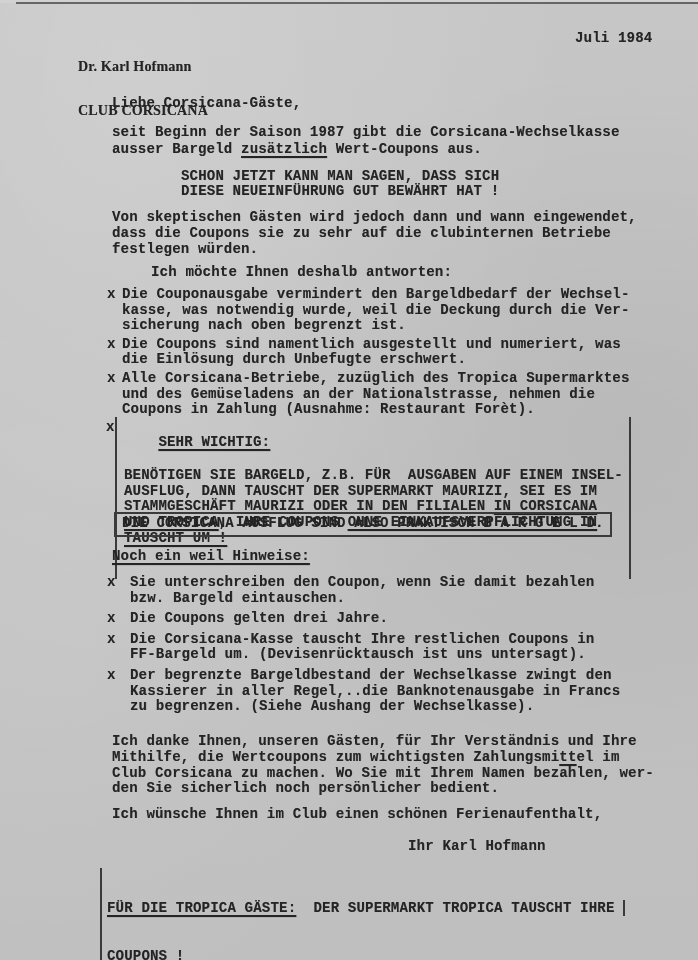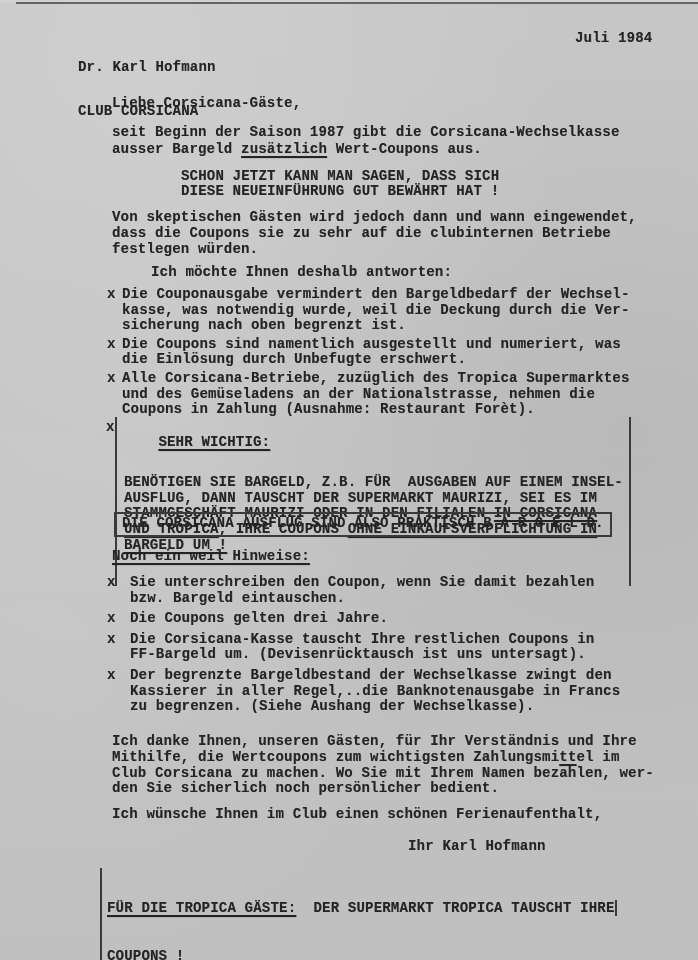--- a/index.html
+++ b/index.html
@@ -20,21 +20,21 @@
     color:#242424;
     text-shadow:.3px .3px 0 rgba(25,25,25,.35);
   }
   .blk{position:absolute;white-space:pre-wrap;line-height:15.6px;}
   .u{text-decoration:underline;text-decoration-thickness:1.5px;text-underline-offset:2.5px;}
   .u2{text-decoration:underline;text-decoration-thickness:2px;text-underline-offset:2.5px;}
 
   .top-strip{position:absolute;top:0;left:0;width:698px;height:3px;background:#d2d2d2;}
   .top-line{position:absolute;top:2px;left:16px;width:682px;height:2px;background:#4c4c4c;opacity:.8;}
 
-  .hdr-left{top:31px;left:78px;line-height:14.5px;}
+  .hdr-left{top:31px;left:78px;line-height:14.5px;font-family:Liberation Serif, serif;}
   .hdr-date{top:31px;left:575px;}
 
   .salutation{top:96px;left:112px;}
   .intro{top:124px;left:112px;line-height:17px;}
   .highlight{top:169px;left:181px;line-height:14.8px;}
   .objection{top:209px;left:112px;line-height:16.2px;}
   .answer-intro{top:265px;left:112px;margin-left:39px;}
 
   .list{position:absolute;}
   .answers{top:287px;left:107px;}
@@ -45,41 +45,41 @@
   .answers .marker{flex:none;width:15px;}
   .hints-list .marker{flex:none;width:23px;}
   .item .txt{flex:1;}
 
   .imp-marker{top:420px;left:106px;}
   .imp-box{
     top:417px;left:115px;
     border-left:2px solid #3a3a3a;border-right:2px solid #3a3a3a;
     padding:1px 6px 2px 7px;
   }
-  .imp-title{line-height:16px;margin-bottom:10px;display:inline-block;}
+  .imp-title{line-height:16px;margin-bottom:3px;display:inline-block;}
   .imp-body{line-height:15.6px;white-space:pre-wrap;}
 
   .boxed-line{
     top:512px;left:114px;
     border:2px solid #3a3a3a;
     padding:2px 6px 3px 6px;
   }
 
   .hints-heading{top:549px;left:112px;}
   .thanks{top:734px;left:112px;line-height:15.8px;}
   .wish{top:807px;left:112px;}
   .signature{top:839px;left:408px;}
 
   .footer-box{
     top:868px;left:100px;
     border-left:2px solid #3a3a3a;
     padding-left:5px;
     line-height:16px;
   }
-  .footer-line1{border-right:2px solid #3a3a3a;padding-right:0;white-space:pre-wrap;}
+  .footer-line1{border-right:2px solid #3a3a3a;padding-right:8px;white-space:pre-wrap;}
 </style>
 </head>
 <body>
 
 <div class="page">
 
   <div class="top-strip"></div>
   <div class="top-line"></div>
 
   <div class="blk hdr-left">
@@ -123,21 +123,21 @@
   </div>
 
   <div class="blk imp-marker">x</div>
 
   <div class="blk imp-box">
     <span class="u imp-title">SEHR WICHTIG:</span>
     <div class="imp-body"><span>BENÖTIGEN SIE BARGELD, Z.B. FÜR  AUSGABEN AUF EINEM INSEL-
 AUSFLUG, DANN TAUSCHT DER SUPERMARKT MAURIZI, SEI ES IM
 STAMMGESCHÄFT MAURIZI ODER IN DEN FILIALEN </span><span class="u">IN CORSICANA</span><span>
 </span><span class="u">UND TROPICA</span><span>, IHRE COUPONS </span><span class="u2">OHNE EINKAUFSVERPFLICHTUNG IN</span><span>
-</span><span class="u2">BARGELD UM !</span></div>
+</span><span class="u2">TAUSCHT UM !</span></div>
   </div>
 
   <div class="blk boxed-line">DIE CORSICANA AUSFLUG SIND ALSO PRAKTISCH B A R G E L D.</div>
 
   <div class="blk hints-heading"><span class="u">Noch ein weil Hinweise:</span></div>
 
   <div class="list hints-list">
     <div class="item">
       <span class="marker">x</span>
       <span class="txt">Sie unterschreiben den Coupon, wenn Sie damit bezahlen

